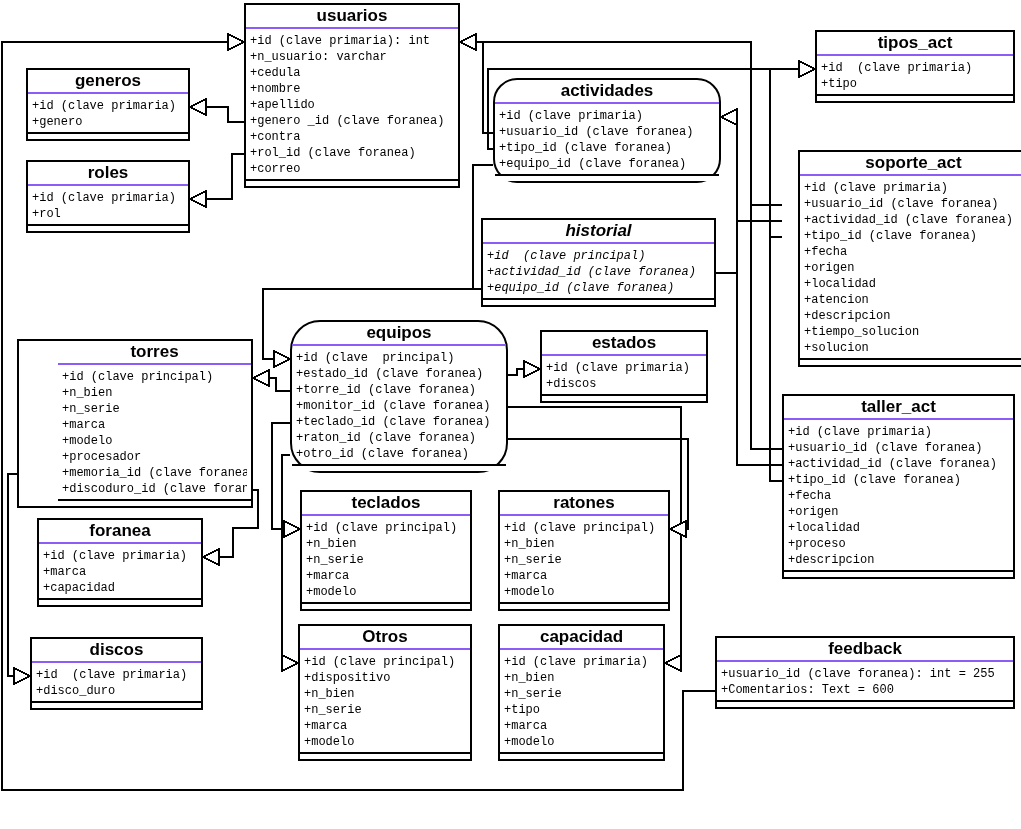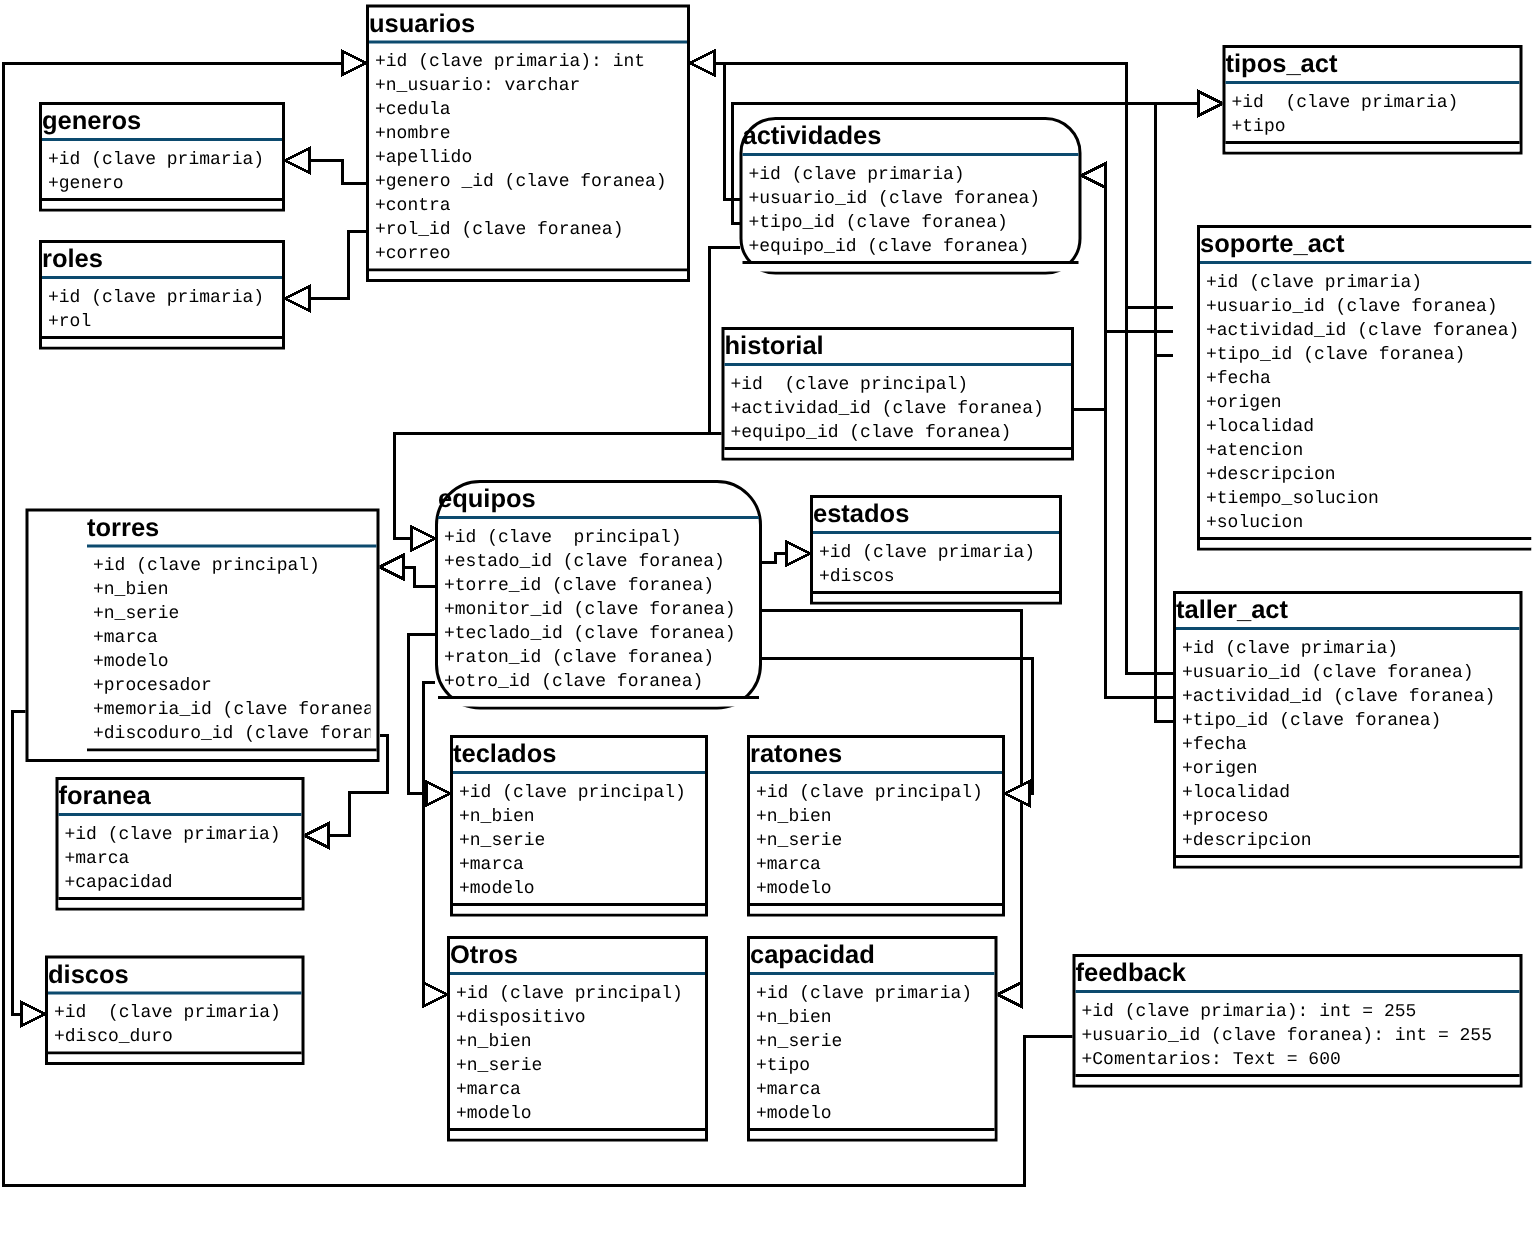--- a/index.html
+++ b/index.html
@@ -17,22 +17,22 @@
   #connector-layer polyline{fill:none;stroke:#000;stroke-width:2;}
   #connector-layer polygon{fill:#fff;stroke:#000;stroke-width:2;}
   .entity{
     position:absolute;
     box-sizing:border-box;
     border:2px solid #000;
     background:#fff;
   }
   .entity-header{
     height:22px;line-height:22px;
-    border-bottom:2px solid #0c4a6e;
-    text-align:left;
+    border-bottom:2px solid #8b5cf6;
+    text-align:center;
     font-weight:bold;font-size:17px;
     font-family:"Liberation Sans",sans-serif;
     letter-spacing:0px;
     overflow:hidden;
   }
   .entity-fields{
     border-bottom:2px solid #000;
     padding:4px 4px 2px 4px;
   }
   .field-row{
@@ -130,21 +130,21 @@
         <div class="entity-footer"></div>
       </div>
       <div class="entity" style="left: 815px; top: 30px; width: 200px;">
         <div class="entity-header">tipos_act</div>
         <div class="entity-fields">
           <div class="field-row">+id  (clave primaria)</div>
           <div class="field-row">+tipo</div>
         </div>
         <div class="entity-footer"></div>
       </div>
-      <div class="entity" style="left: 481px; top: 218px; width: 235px;">
+      <div class="entity" style="left: 481px; top: 218px; width: 235px; font-style: italic;">
         <div class="entity-header">historial</div>
         <div class="entity-fields">
           <div class="field-row">+id  (clave principal)</div>
           <div class="field-row">+actividad_id (clave foranea)</div>
           <div class="field-row">+equipo_id (clave foranea)</div>
         </div>
         <div class="entity-footer"></div>
       </div>
       <div class="entity" style="left: 782px; top: 150px; width: 231px; margin-left: 16px;">
         <div class="entity-header">soporte_act</div>
@@ -272,20 +272,19 @@
           <div class="field-row">+n_serie</div>
           <div class="field-row">+tipo</div>
           <div class="field-row">+marca</div>
           <div class="field-row">+modelo</div>
         </div>
         <div class="entity-footer"></div>
       </div>
       <div class="entity" style="left: 715px; top: 636px; width: 300px;">
         <div class="entity-header">feedback</div>
         <div class="entity-fields">
-          <div class="field-row">+id (clave primaria): int = 255</div>
           <div class="field-row">+usuario_id (clave foranea): int = 255</div>
           <div class="field-row">+Comentarios: Text = 600</div>
         </div>
         <div class="entity-footer"></div>
       </div>
     </div>
 </div>
 
 </body></html>

